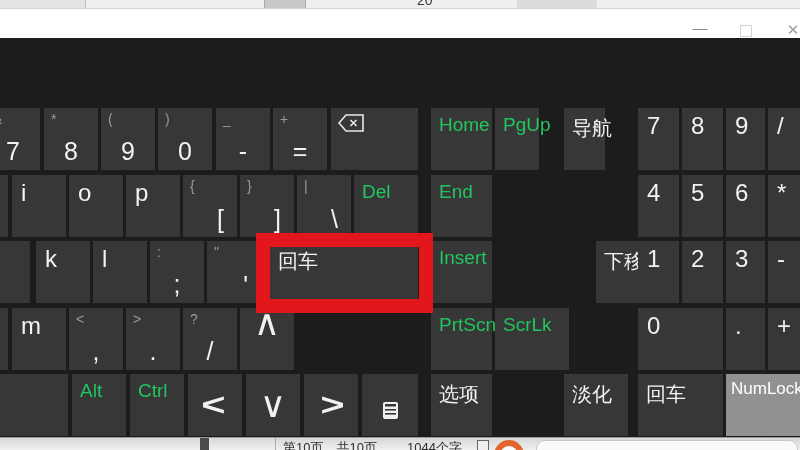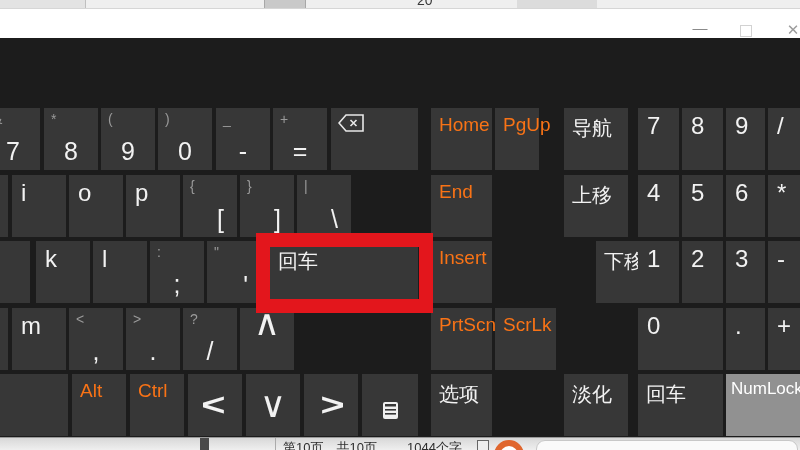--- a/index.html
+++ b/index.html
@@ -24,21 +24,21 @@
   
   .kb{position:absolute;top:38px;left:0;width:800px;height:399px;background:#1c1c1c;overflow:hidden}
   .key{position:absolute;width:54px;height:62px;background:#373737;color:#f2f2f2;box-sizing:border-box}
   .key.gray{background:#919191}
   .r1{top:70px}.r2{top:137px}.r3{top:203px}.r4{top:270px}.r5{top:336px}
 
   .sub{position:absolute;top:3px;left:7px;font-size:14px;color:#9a9a9a}
   .ml{position:absolute;top:4px;left:9px;font-size:24px;color:#f2f2f2}
   .mc{position:absolute;bottom:4px;left:0;width:100%;text-align:center;font-size:25px;color:#f2f2f2}
   .mr{position:absolute;bottom:3px;right:13px;font-size:25px;color:#f2f2f2}
-  .fl{position:absolute;top:6px;left:8px;font-size:19px;color:#f97316;white-space:nowrap}
+  .fl{position:absolute;top:6px;left:8px;font-size:19px;color:#22c55e;white-space:nowrap}
   .cn{position:absolute;top:7px;left:8px;font-size:20px;color:#f2f2f2;white-space:nowrap}
   .gt{position:absolute;top:-6px;left:0;width:100%;text-align:center;font-size:36px;font-weight:100;color:#f2f2f2}
   .gc{display:flex;width:100%;height:100%;align-items:center;justify-content:center;
       font-size:36px;font-weight:100;color:#f2f2f2}
   .rl{display:inline-block;transform:rotate(90deg)}
   .rr{display:inline-block;transform:rotate(-90deg)}
   .nl{position:absolute;top:5px;left:5px;font-size:17px;color:#ffffff;white-space:nowrap}
   .bsp{position:absolute;top:6px;left:7px}
   .menu-ic{display:flex;width:100%;height:100%;align-items:center;justify-content:center;padding-top:10px;box-sizing:border-box}
 
@@ -124,20 +124,23 @@
     <span class="mr">[</span>
   </div>
   <div class="key r2" style="left:240px">
     <span class="sub">}</span>
     <span class="mr">]</span>
   </div>
   <div class="key r2" style="left:297px">
     <span class="sub">|</span>
     <span class="mr">\</span>
   </div>
+  <div class="key r2" style="left:354px;width:64px">
+    <span class="fl">Del</span>
+  </div>
 
   <div class="key r3" style="left:-24px"></div>
   <div class="key r3" style="left:36px">
     <span class="ml">k</span>
   </div>
   <div class="key r3" style="left:93px">
     <span class="ml">l</span>
   </div>
   <div class="key r3" style="left:150px">
     <span class="sub">:</span>
@@ -216,29 +219,26 @@
   <div class="key r4" style="left:431px;width:61px">
     <span class="fl">PrtScn</span>
   </div>
   <div class="key r5" style="left:431px;width:61px">
     <span class="cn">选项</span>
   </div>
 
   <div class="key r1" style="left:495px;width:44px">
     <span class="fl">PgUp</span>
   </div>
-  <div class="key r4" style="left:495px;width:61px">
+  <div class="key r4" style="left:495px;width:74px">
     <span class="fl">ScrLk</span>
   </div>
 
-  <div class="key r1" style="left:564px;width:64px">
+  <div class="key r1" style="left:564px;width:41px">
     <span class="cn">导航</span>
-  </div>
-  <div class="key r2" style="left:564px;width:64px">
-    <span class="cn">上移</span>
   </div>
   <div class="key r3" style="left:596px;width:56px">
     <span class="cn">下移</span>
   </div>
   <div class="key r5" style="left:564px;width:64px">
     <span class="cn">淡化</span>
   </div>
 
   <div class="key r1" style="left:638px;width:41px">
     <span class="ml">7</span>

